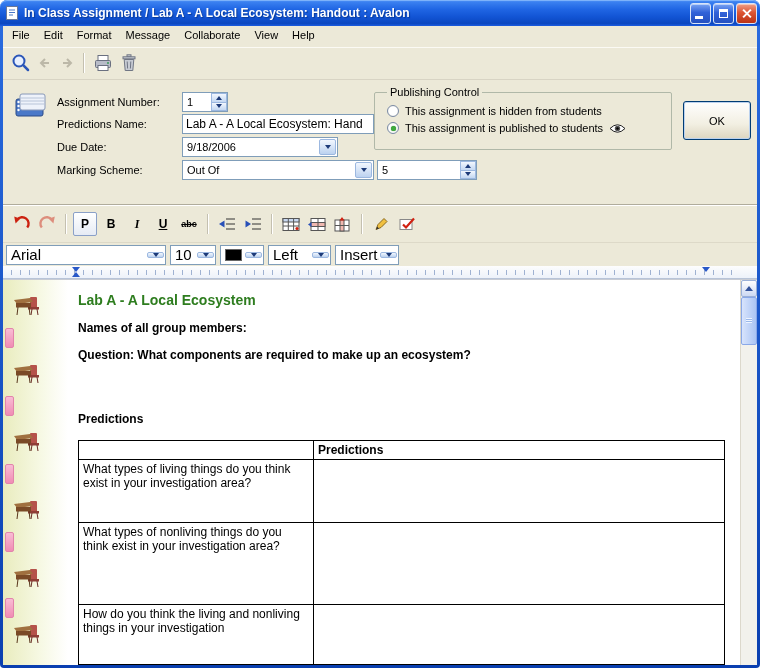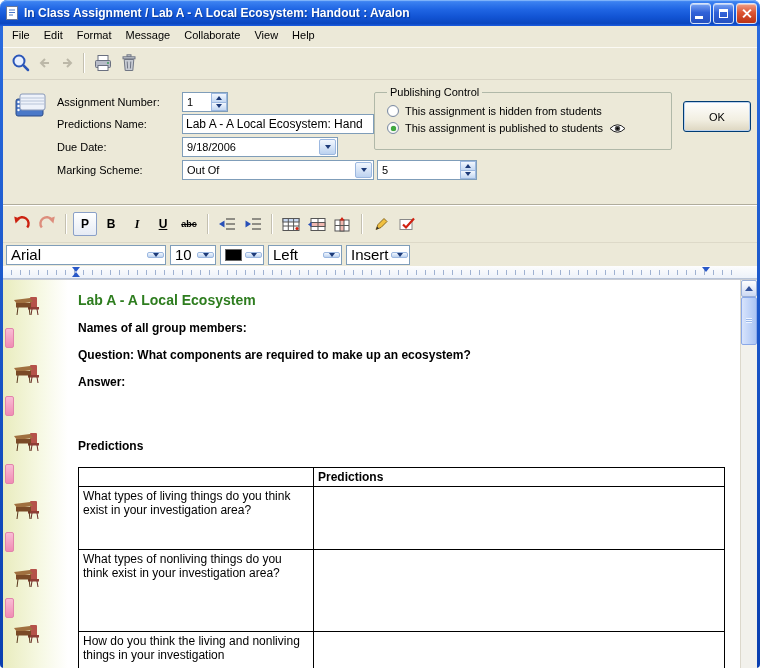--- a/index.html
+++ b/index.html
@@ -40,34 +40,34 @@
 .sbtn{flex:1;background:linear-gradient(#f2f7fe,#c4d8f2);border:1px solid #9cb8e0;display:flex;align-items:center;justify-content:center}
 .sbtn+.sbtn{border-top:0}
 .tri-up{width:0;height:0;border:3px solid transparent;border-bottom:4px solid #1c3a78;margin-top:-3px}
 .tri-dn{width:0;height:0;border:3px solid transparent;border-top:4px solid #1c3a78;margin-bottom:-3px}
 .carrow{width:17px;flex:0 0 17px;margin:1px;background:linear-gradient(#f2f7fe,#bcd2f0);border:1px solid #9cb8e0;border-radius:2px;display:flex;align-items:center;justify-content:center}
 fieldset.pubbox{position:absolute;left:371px;top:6px;width:298px;height:64px;border:1px solid #b0b8a8;border-radius:2px;padding:2px 12px}
 fieldset.pubbox legend{font-size:11px;padding:0 3px}
 .radio-row{display:flex;align-items:center;gap:6px;margin-top:5px}
 .radio{width:12px;height:12px;border-radius:50%;border:1px solid #7b8ba5;background:radial-gradient(#fff 55%,#dcdcd4);display:flex;align-items:center;justify-content:center}
 .radio.sel::after{content:"";width:5px;height:5px;border-radius:50%;background:#3faa3f;box-shadow:0 0 1px #1c7a1c}
-.okbtn{position:absolute;left:680px;top:21px;width:68px;height:31px;font:11px "Liberation Sans",sans-serif;border:1px solid #003c74;border-radius:3px;
+.okbtn{position:absolute;left:680px;top:21px;width:68px;height:39px;font:11px "Liberation Sans",sans-serif;border:1px solid #003c74;border-radius:3px;
  background:linear-gradient(#fefefe,#f2efe2 60%,#ddd6c0);box-shadow:inset 0 0 0 1px #bcd2ee}
 
 .toolbar2{flex:0 0 38px;display:flex;align-items:center;gap:2px;padding:0 6px;border-top:1px solid #fff;border-bottom:1px solid #ddd9c8}
 .tg{font-weight:bold;font-size:12px}
 .tbtn.toggled{border:1px solid #8aa0c8;background:linear-gradient(#fff,#e6ebf4)}
 .it{font-style:italic;font-family:"Liberation Serif",serif}
 .un{text-decoration:underline}
 .st{font-size:9px;text-decoration:line-through;font-weight:bold}
 
 .formatbar{flex:0 0 23px;display:flex;align-items:center;gap:4px;padding:0 3px}
 .combo{height:20px;background:#fff;border:1px solid #7f9db9;display:flex;align-items:center}
 .combo .fval{font-size:15px}
-.w-font{width:160px}.w-size{width:46px}.w-color{width:44px}.w-align{width:74px}.w-insert{width:64px}
+.w-font{width:160px}.w-size{width:46px}.w-color{width:44px}.w-align{width:63px}.w-insert{width:64px}
 .swatch{flex:1;height:12px;margin:0 2px 0 4px;background:#000;border:1px solid #666}
 
 .ruler{flex:0 0 13px;position:relative;background:linear-gradient(#fdfdfd,#edf2fa);border-bottom:1px solid #b8c4d8}
 .ticks{position:absolute;left:8px;right:24px;bottom:3px;height:5px;background:repeating-linear-gradient(90deg,#9fb2d2 0 1px,transparent 1px 9px)}
 .rmark{position:absolute;width:0;height:0;border:4px solid transparent}
 .rmark.l-top{left:69px;top:1px;border-top:5px solid #2858c8}
 .rmark.l-bot{left:69px;bottom:1px;border-bottom:5px solid #2858c8}
 .rmark.r-top{left:699px;top:1px;border-top:5px solid #2858c8}
 
 .docwrap{flex:1;display:flex;background:#fff;overflow:hidden;border-top:1px solid #c8ccd4}
@@ -450,21 +450,20 @@
               <line x1="5" y1="13" x2="4" y2="21" stroke="#59371c"></line>
               <line x1="16" y1="13" x2="17" y2="21" stroke="#59371c"></line>
             </svg>
           </span>
       </div>
 
       <div class="doccontent">
         <div class="doc-h1">Lab A - A Local Ecosystem</div>
         <div class="doc-line">Names of all group members:</div>
         <div class="doc-line">Question: What components are required to make up an ecosystem?</div>
-        <div class="doc-line">Answer:</div>
         <div class="doc-sec">Predictions</div>
 
         <table class="ptable">
           <tbody>
               <tr class="hdr">
             <td class="qcol"></td>
             <td>Predictions</td>
           </tr>
           <tr>
             <td class="qcol" style="height:63px"><span>What types of </span><span class="b">living</span><span> things do you think exist in your investigation area?</span></td>

